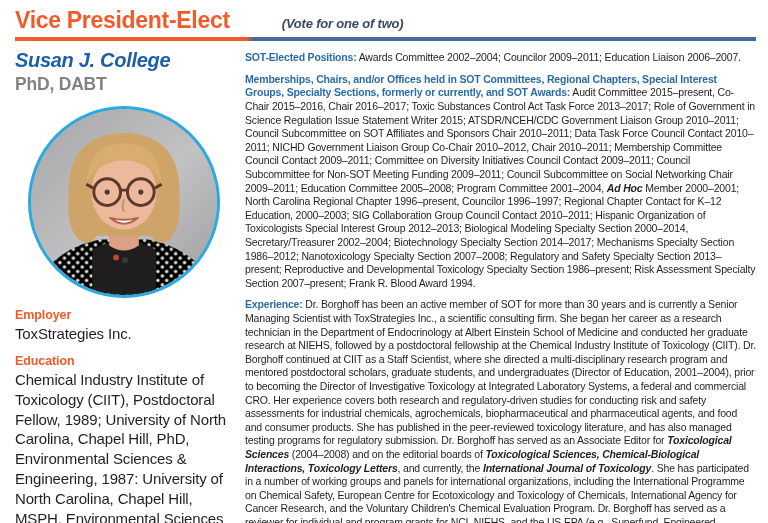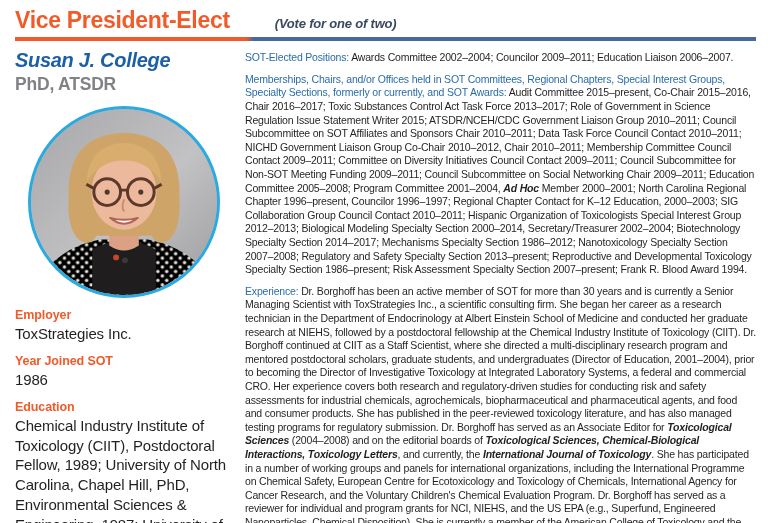--- a/index.html
+++ b/index.html
@@ -16,21 +16,21 @@
   html,body{background:#fff;}
   body{
     width:768px;height:523px;overflow:hidden;
     font-family:"Liberation Sans","DejaVu Sans",sans-serif;
     color:var(--body-text);
   }
   .page{width:768px;height:523px;padding:8px 12px 0 15px;position:relative;}
 
   
   .header{margin-bottom:8px;}
-  .header-line{display:flex;align-items:baseline;gap:9px;margin-bottom:4px;}
+  .header-line{display:flex;align-items:baseline;gap:16px;margin-bottom:4px;}
   .page-title{
     color:var(--accent-orange);font-size:23px;font-weight:bold;
     letter-spacing:-0.3px;line-height:1.1;
   }
   .vote-instruction{
     color:var(--subtitle-navy);font-size:13px;font-style:italic;font-weight:600;
     letter-spacing:-0.2px;
     margin-left:36px;
   }
   .header-divider{
@@ -65,42 +65,42 @@
   .info-text{
     font-size:15px;line-height:1.32;letter-spacing:-0.15px;
   }
   .employer-section{margin-top:8px;}
 
   
   .bio-paragraph{
     font-size:10.5px;line-height:13.6px;letter-spacing:-0.18px;
     margin-bottom:8px;text-align:left;
   }
-  .seg-label{color:var(--heading-blue);font-weight:normal;}
+  .seg-label{color:var(--heading-blue);font-weight:bold;}
   .seg-n{}
   .seg-i{font-style:italic;font-weight:bold;}
 </style>
 </head>
 <body>
 
 <div class="page">
 
   <div class="header">
     <div class="header-line">
       <span class="page-title">Vice President-Elect</span>
       <span class="vote-instruction">(Vote for one of two)</span>
     </div>
     <div class="header-divider"></div>
   </div>
 
   <div class="main">
 
     <div class="left-column">
       <div class="candidate-name">Susan J. College</div>
-      <div class="candidate-credentials">PhD, ATSDR</div>
+      <div class="candidate-credentials">PhD, DABT</div>
 
       <div class="candidate-photo" title="Portrait of Susan J. Borghoff">
         <svg viewBox="0 0 188 188" aria-hidden="true">
           <defs>
             <linearGradient id="bgg" x1="0" y1="0" x2="1" y2="1">
               <stop offset="0" stop-color="#a7a7a9"></stop>
               <stop offset="0.55" stop-color="#c2c2c4"></stop>
               <stop offset="1" stop-color="#9d9da0"></stop>
             </linearGradient>
             <pattern id="dots" width="9" height="9" patternUnits="userSpaceOnUse">
@@ -144,24 +144,20 @@
             <circle cx="95" cy="153" r="3" fill="#3a3a3a"></circle>
           </g>
         </svg>
       </div>
 
       <div class="employer-section">
         <div class="info-label">Employer</div>
         <div class="info-text">ToxStrategies Inc.</div>
       </div>
 
-      <div>
-        <div class="info-label">Year Joined SOT</div>
-        <div class="info-text">1986</div>
-      </div>
 
       <div>
         <div class="info-label">Education</div>
         <div class="info-text">Chemical Industry Institute of Toxicology (CIIT), Postdoctoral Fellow, 1989; University of North Carolina, Chapel Hill, PhD, Environmental Sciences &amp; Engineering, 1987: University of North Carolina, Chapel Hill, MSPH, Environmental Sciences &amp; Engineering, 1984; East Stroudsburg University, BS, Chemistry, 1980.</div>
       </div>
     </div>
 
     <div class="right-column">
       <p class="bio-paragraph"><span class="seg-label">SOT-Elected Positions:</span><span class="seg-n"> Awards Committee 2002–2004; Councilor 2009–2011; Education Liaison 2006–2007.</span></p>
       <p class="bio-paragraph"><span class="seg-label">Memberships, Chairs, and/or Offices held in SOT Committees, Regional Chapters, Special Interest Groups, Specialty Sections, formerly or currently, and SOT Awards:</span><span class="seg-n"> Audit Committee 2015–present, Co-Chair 2015–2016, Chair 2016–2017; Toxic Substances Control Act Task Force 2013–2017; Role of Government in Science Regulation Issue Statement Writer 2015; ATSDR/NCEH/CDC Government Liaison Group 2010–2011; Council Subcommittee on SOT Affiliates and Sponsors Chair 2010–2011; Data Task Force Council Contact 2010–2011; NICHD Government Liaison Group Co-Chair 2010–2012, Chair 2010–2011; Membership Committee Council Contact 2009–2011; Committee on Diversity Initiatives Council Contact 2009–2011; Council Subcommittee for Non-SOT Meeting Funding 2009–2011; Council Subcommittee on Social Networking Chair 2009–2011; Education Committee 2005–2008; Program Committee 2001–2004, </span><span class="seg-i">Ad Hoc</span><span class="seg-n"> Member 2000–2001; North Carolina Regional Chapter 1996–present, Councilor 1996–1997; Regional Chapter Contact for K–12 Education, 2000–2003; SIG Collaboration Group Council Contact 2010–2011; Hispanic Organization of Toxicologists Special Interest Group 2012–2013; Biological Modeling Specialty Section 2000–2014, Secretary/Treasurer 2002–2004; Biotechnology Specialty Section 2014–2017; Mechanisms Specialty Section 1986–2012; Nanotoxicology Specialty Section 2007–2008; Regulatory and Safety Specialty Section 2013–present; Reproductive and Developmental Toxicology Specialty Section 1986–present; Risk Assessment Specialty Section 2007–present; Frank R. Blood Award 1994.</span></p>

